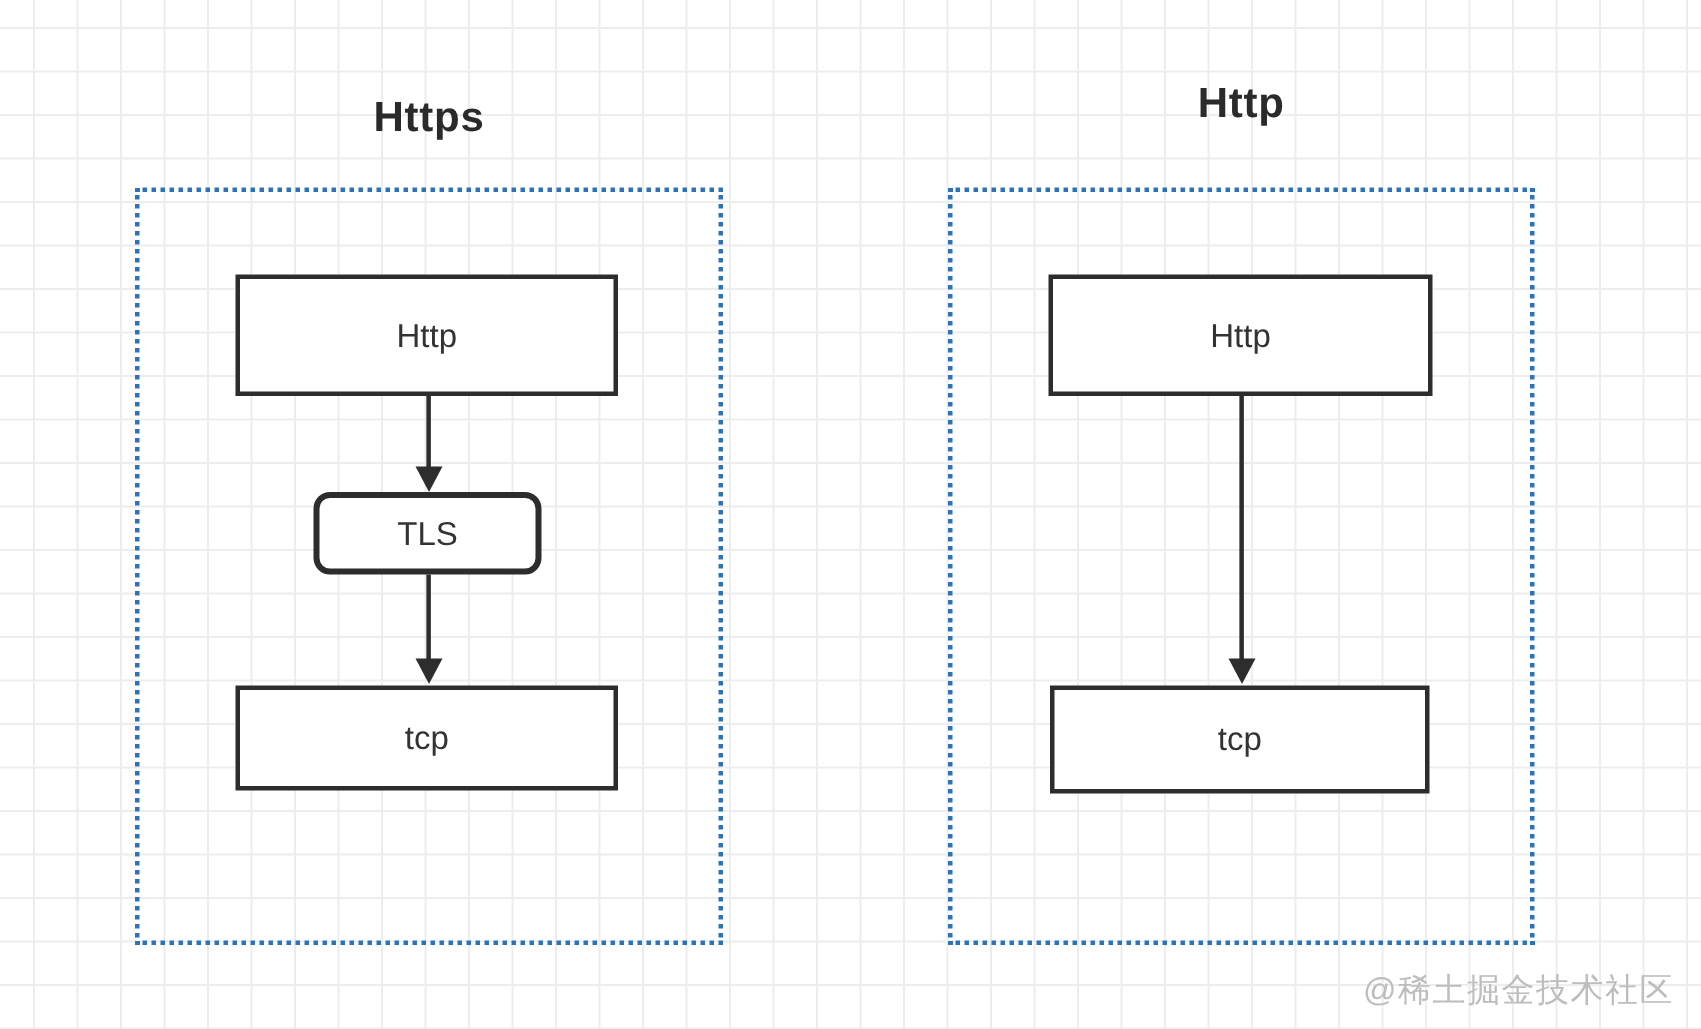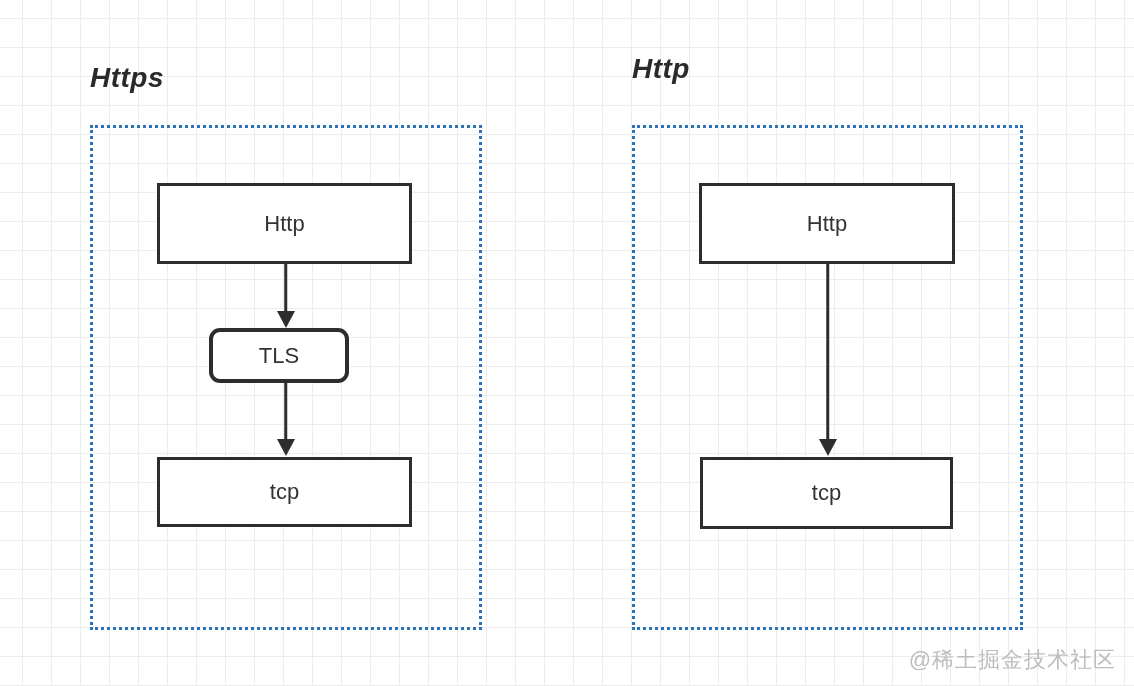--- a/index.html
+++ b/index.html
@@ -32,40 +32,39 @@
     border:3px dotted var(--panel-border);
     background:transparent;
     box-sizing:border-box;
   }
   .panel-left{left:90px;top:125px;width:392px;height:505px;}
   .panel-right{left:632px;top:125px;width:391px;height:505px;}
   .panel-title{
     position:absolute;
     font-size:28px;
     font-weight:bold;
-    font-style:italic;
     color:var(--title-text);
-    text-align:left;
+    text-align:center;
     letter-spacing:0.5px;
   }
   .title-left{left:90px;top:62px;width:392px;}
   .title-right{left:632px;top:53px;width:391px;}
   .node{
     position:absolute;
     box-sizing:border-box;
     background:#ffffff;
     border:3px solid var(--node-border);
     display:flex;
     align-items:center;
     justify-content:center;
     font-size:22px;
     color:var(--node-text);
   }
   .node-l-http{left:157px;top:183px;width:255px;height:81px;}
-  .node-l-tls{left:209px;top:328px;width:140px;height:55px;border-width:4px;border-radius:11px;}
+  .node-l-tls{left:209px;top:328px;width:152px;height:55px;border-width:4px;border-radius:11px;}
   .node-l-tcp{left:157px;top:457px;width:255px;height:70px;}
   .node-r-http{left:699px;top:183px;width:256px;height:81px;}
   .node-r-tcp{left:700px;top:457px;width:253px;height:72px;}
   .arrow{position:absolute;}
   .arrow .line{
     position:absolute;
     left:50%;
     transform:translateX(-50%);
     width:3.5px;
     background:var(--node-border);

